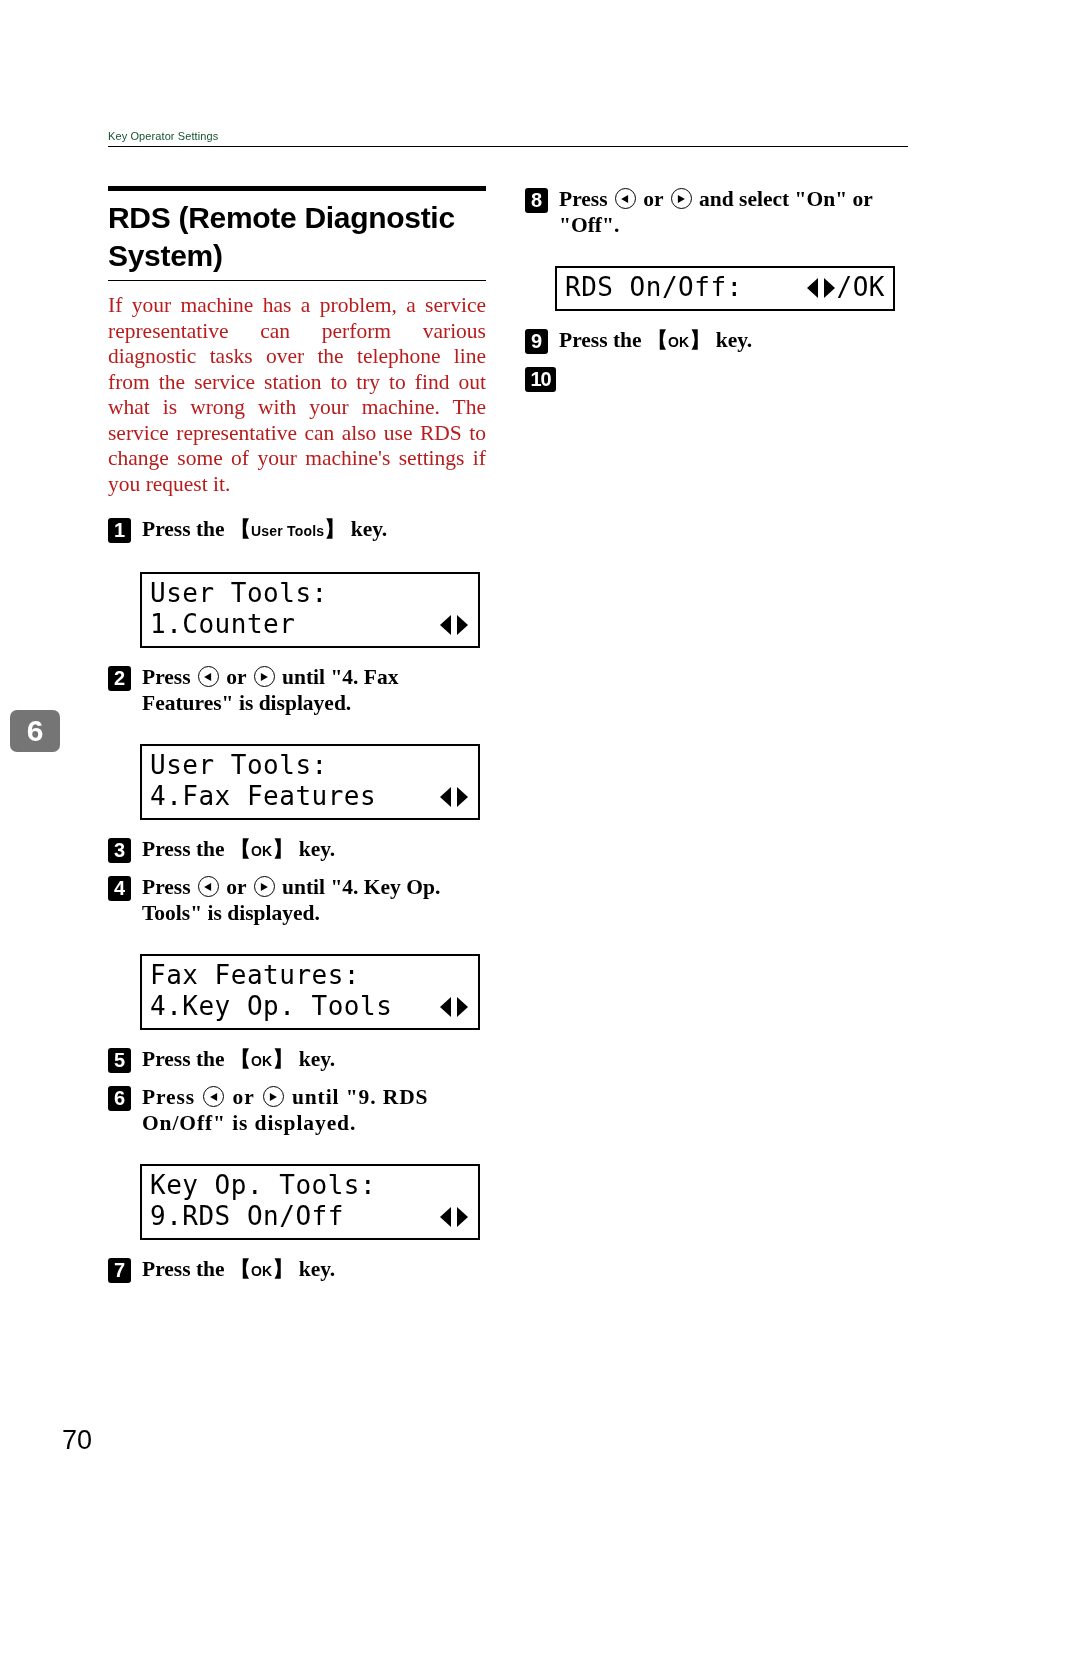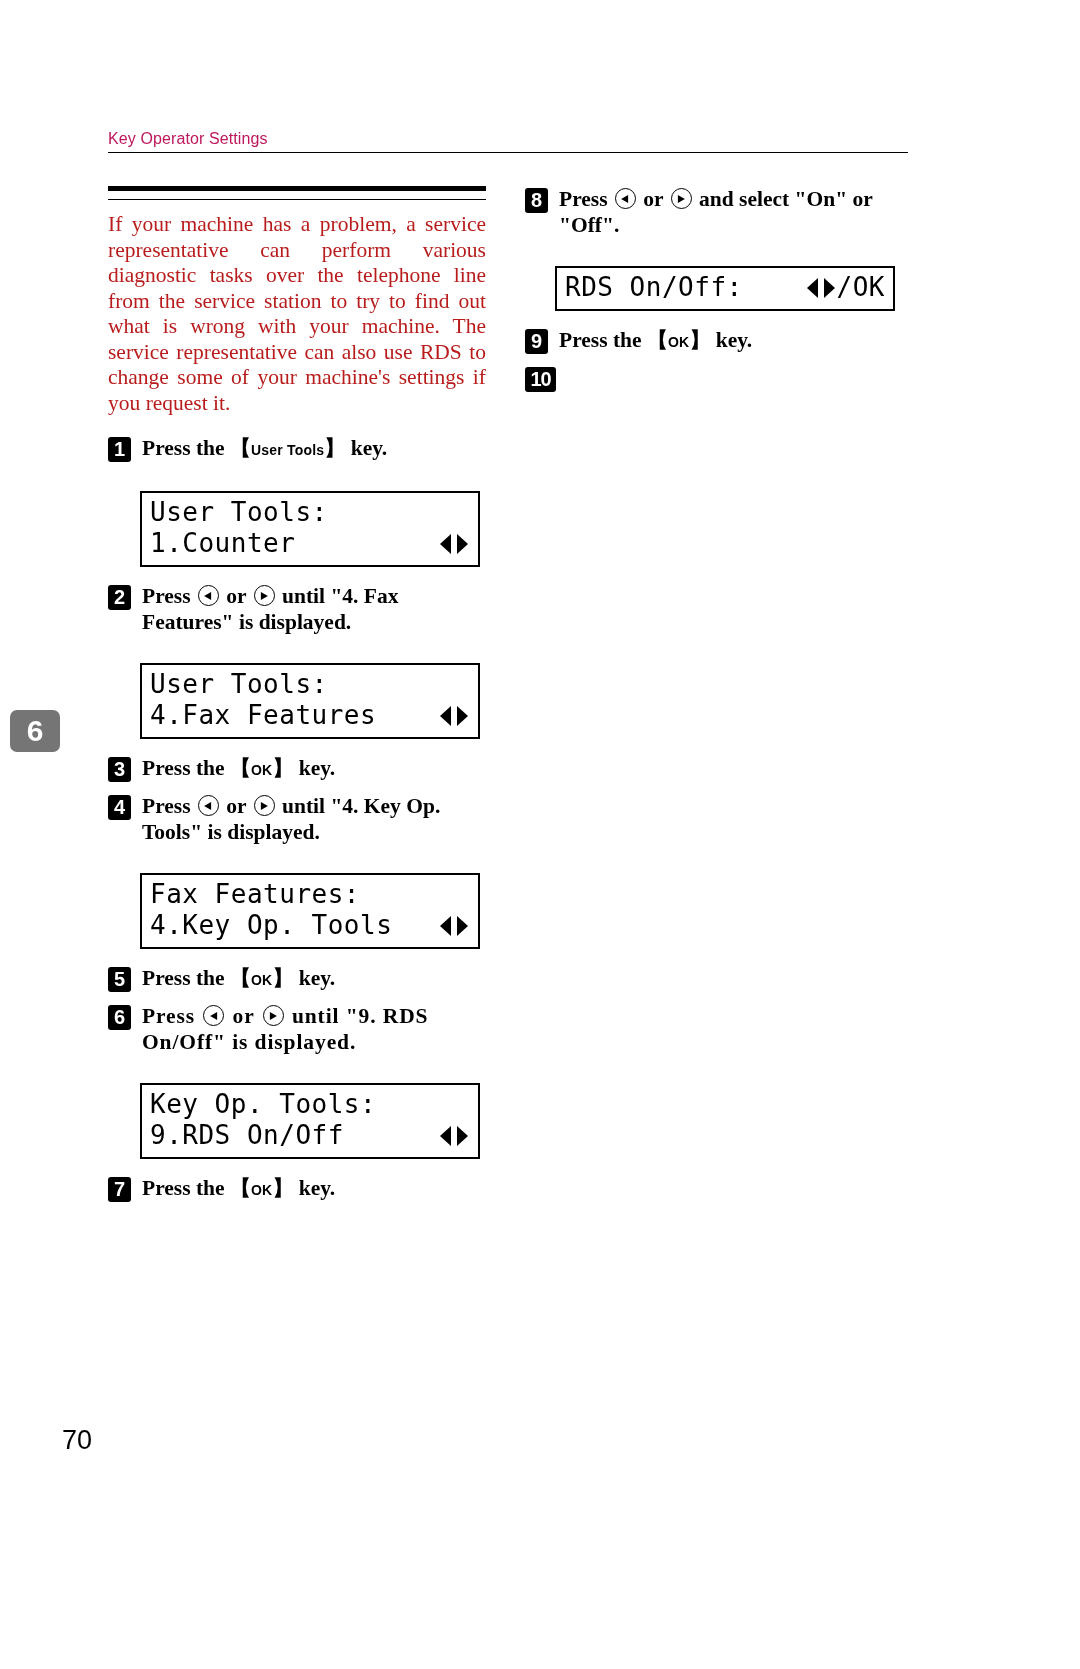--- a/index.html
+++ b/index.html
@@ -26,22 +26,22 @@
 
   
   .run-head {
     position: absolute;
     left: 108px;
     top: 130px;
     width: 800px;
   }
   .run-head-text {
     font-family: "Liberation Sans", sans-serif;
-    font-size: 16px;
-    color: #be185d;
+    font-size: 11px;
+    color: #14532d;
     letter-spacing: 0.1px;
     display: block;
     padding-bottom: 4px;
   }
   .run-head-rule {
     border-bottom: 1.6px solid #000;
     width: 800px;
   }
 
   
@@ -254,20 +254,21 @@
   <div class="run-head">
     <span class="run-head-text">Key Operator Settings</span>
     <div class="run-head-rule"></div>
   </div>
 
   <div class="chapter-tab">6</div>
 
   <div class="col-left">
 
     <div class="sec-rule"></div>
+    <h1 class="sec-title">RDS (Remote Diagnostic System)</h1>
     <div class="sec-underline"></div>
 
     <p class="body-par">If your machine has a problem, a service representative can perform various diagnostic tasks over the telephone line from the service station to try to find out what is wrong with your machine. The service representative can also use RDS to change some of your machine's settings if you request it.</p>
 
     <div class="step">
       <span class="step-num">1</span>
       <span class="step-text"><span>Press the </span><span class="brk">【</span><span class="key">User Tools</span><span class="brk">】</span><span> key.</span></span>
     </div>
 
     <div class="lcd">

